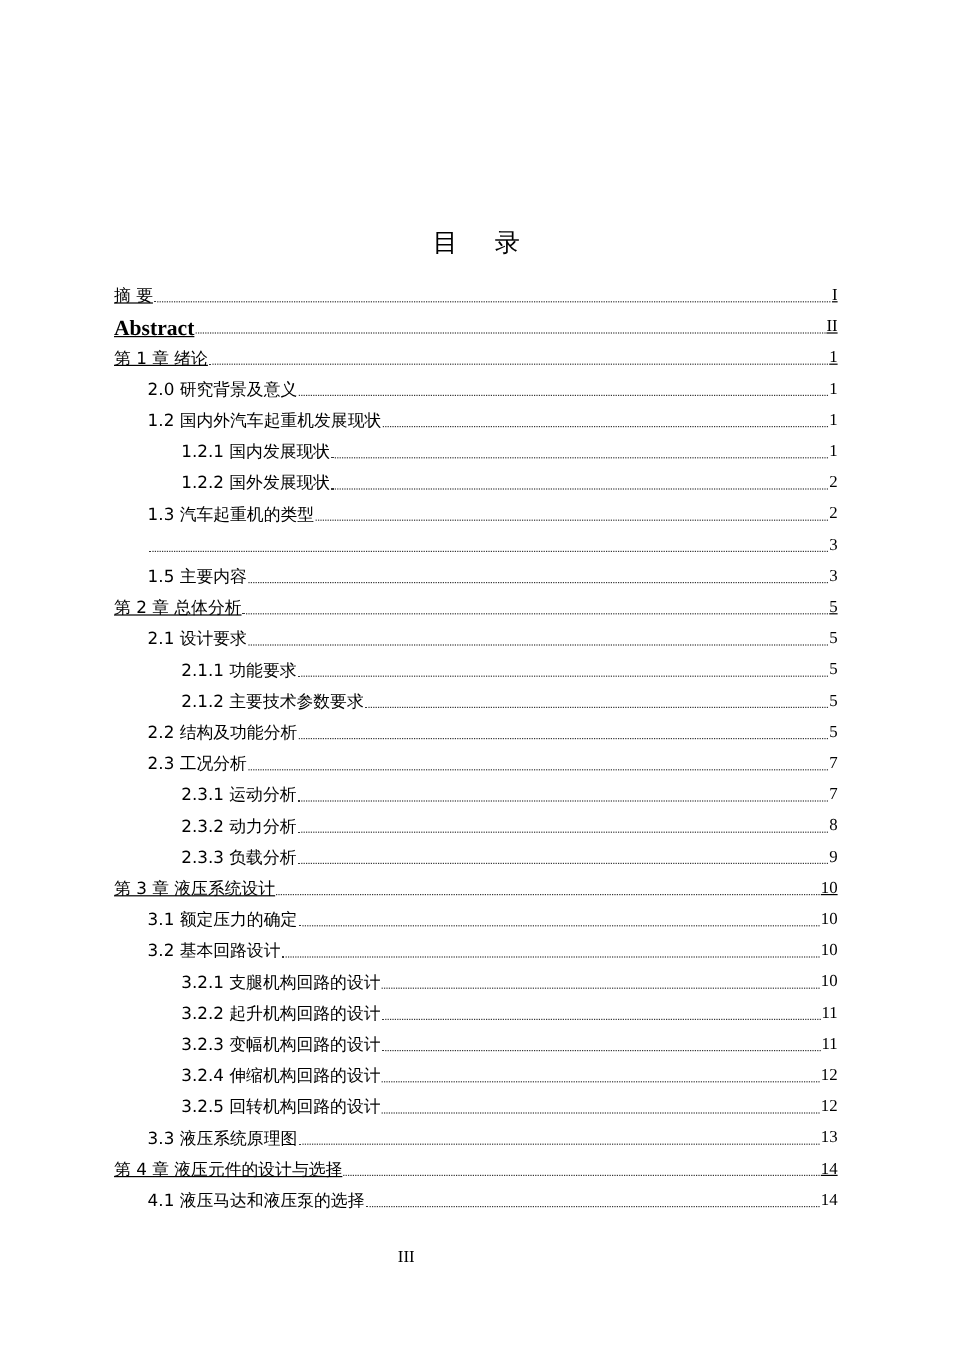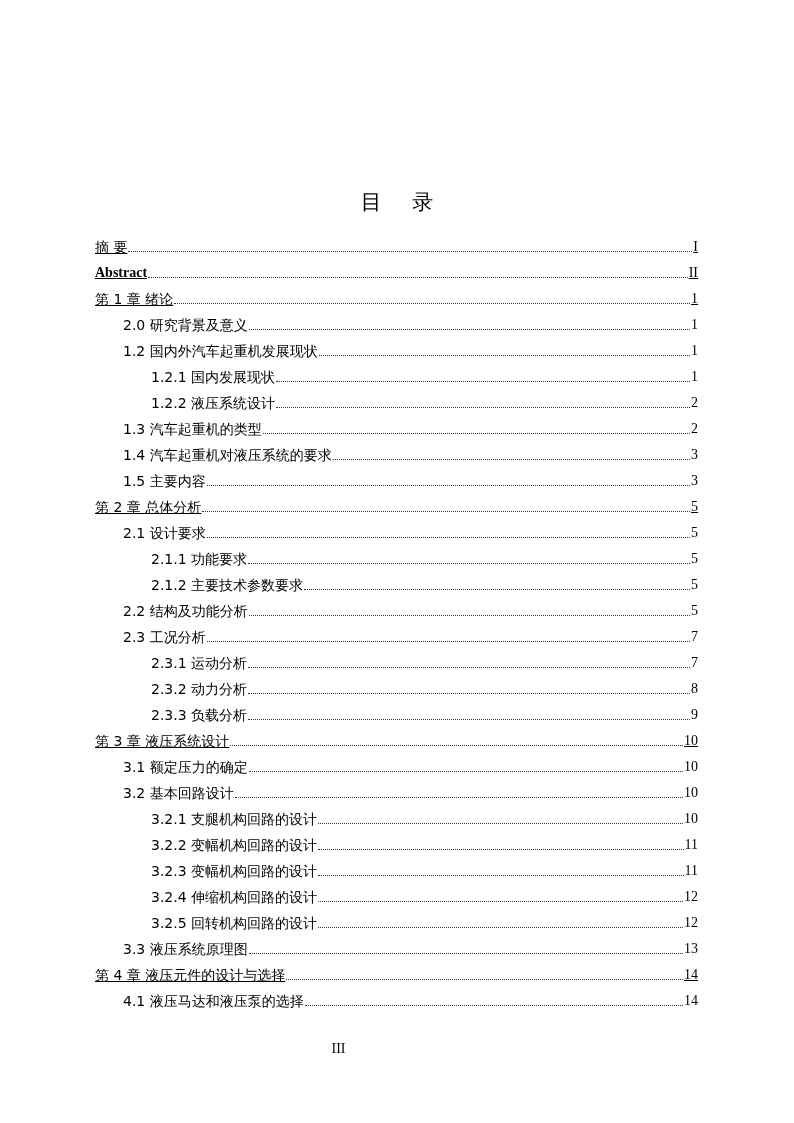--- a/index.html
+++ b/index.html
@@ -4,21 +4,21 @@
 <style>
   html, body { margin: 0; padding: 0; background: #ffffff; }
   body { width: 794px; height: 1123px; position: relative; overflow: hidden;
          font-family: "DejaVu Sans", "Liberation Sans", sans-serif; color: #000; }
   .title { position: absolute; top: 188px; left: 0; width: 794px; text-align: center;
            font-size: 21px; letter-spacing: 12px; text-indent: 12px; }
   .toc { position: absolute; top: 230px; left: 95px; width: 603px; }
   .row { display: flex; align-items: flex-end; height: 26px; font-size: 14px; line-height: 18px;
          white-space: nowrap; }
   .row .label { flex: 0 0 auto; }
-  .row .label.bold { font-family: "Liberation Serif", serif; font-weight: bold; font-size: 14px; }
+  .row .label.bold { font-family: "Liberation Serif", serif; font-weight: bold; font-size: 18px; }
   .row .dots { flex: 1 1 auto; border-bottom: 1px dotted #333; margin: 0 1px 4px 1px; height: 1px; }
   .row .page { flex: 0 0 auto; font-family: "Liberation Serif", serif; font-size: 14px; }
   .lvl0 { padding-left: 0; text-decoration: underline; }
   .lvl1 { padding-left: 28px; }
   .lvl2 { padding-left: 56px; }
   .footer { position: absolute; top: 1041px; left: 0; width: 677px; text-align: center;
             font-family: "Liberation Serif", serif; font-size: 14px; }
 </style>
 </head>
 <body>
@@ -50,31 +50,30 @@
       <span class="label">1.2  国内外汽车起重机发展现状</span>
       <span class="dots"></span>
       <span class="page">1</span>
     </div>
   <div class="row lvl2">
       <span class="label">1.2.1 国内发展现状</span>
       <span class="dots"></span>
       <span class="page">1</span>
     </div>
   <div class="row lvl2">
-      <span class="label">1.2.2 液压系统设计</span>
+      <span class="label">1.2.2 国外发展现状</span>
       <span class="dots"></span>
       <span class="page">2</span>
     </div>
   <div class="row lvl1">
       <span class="label">1.3 汽车起重机的类型</span>
       <span class="dots"></span>
       <span class="page">2</span>
     </div>
   <div class="row lvl1">
-      <span class="label">1.4 汽车起重机对液压系统的要求</span>
       <span class="dots"></span>
       <span class="page">3</span>
     </div>
   <div class="row lvl1">
       <span class="label">1.5 主要内容</span>
       <span class="dots"></span>
       <span class="page">3</span>
     </div>
   <div class="row lvl0">
       <span class="label">第 2 章  总体分析</span>
@@ -135,21 +134,21 @@
       <span class="label">3.2 基本回路设计</span>
       <span class="dots"></span>
       <span class="page">10</span>
     </div>
   <div class="row lvl2">
       <span class="label">3.2.1 支腿机构回路的设计</span>
       <span class="dots"></span>
       <span class="page">10</span>
     </div>
   <div class="row lvl2">
-      <span class="label">3.2.2 变幅机构回路的设计</span>
+      <span class="label">3.2.2 起升机构回路的设计</span>
       <span class="dots"></span>
       <span class="page">11</span>
     </div>
   <div class="row lvl2">
       <span class="label">3.2.3 变幅机构回路的设计</span>
       <span class="dots"></span>
       <span class="page">11</span>
     </div>
   <div class="row lvl2">
       <span class="label">3.2.4 伸缩机构回路的设计</span>

